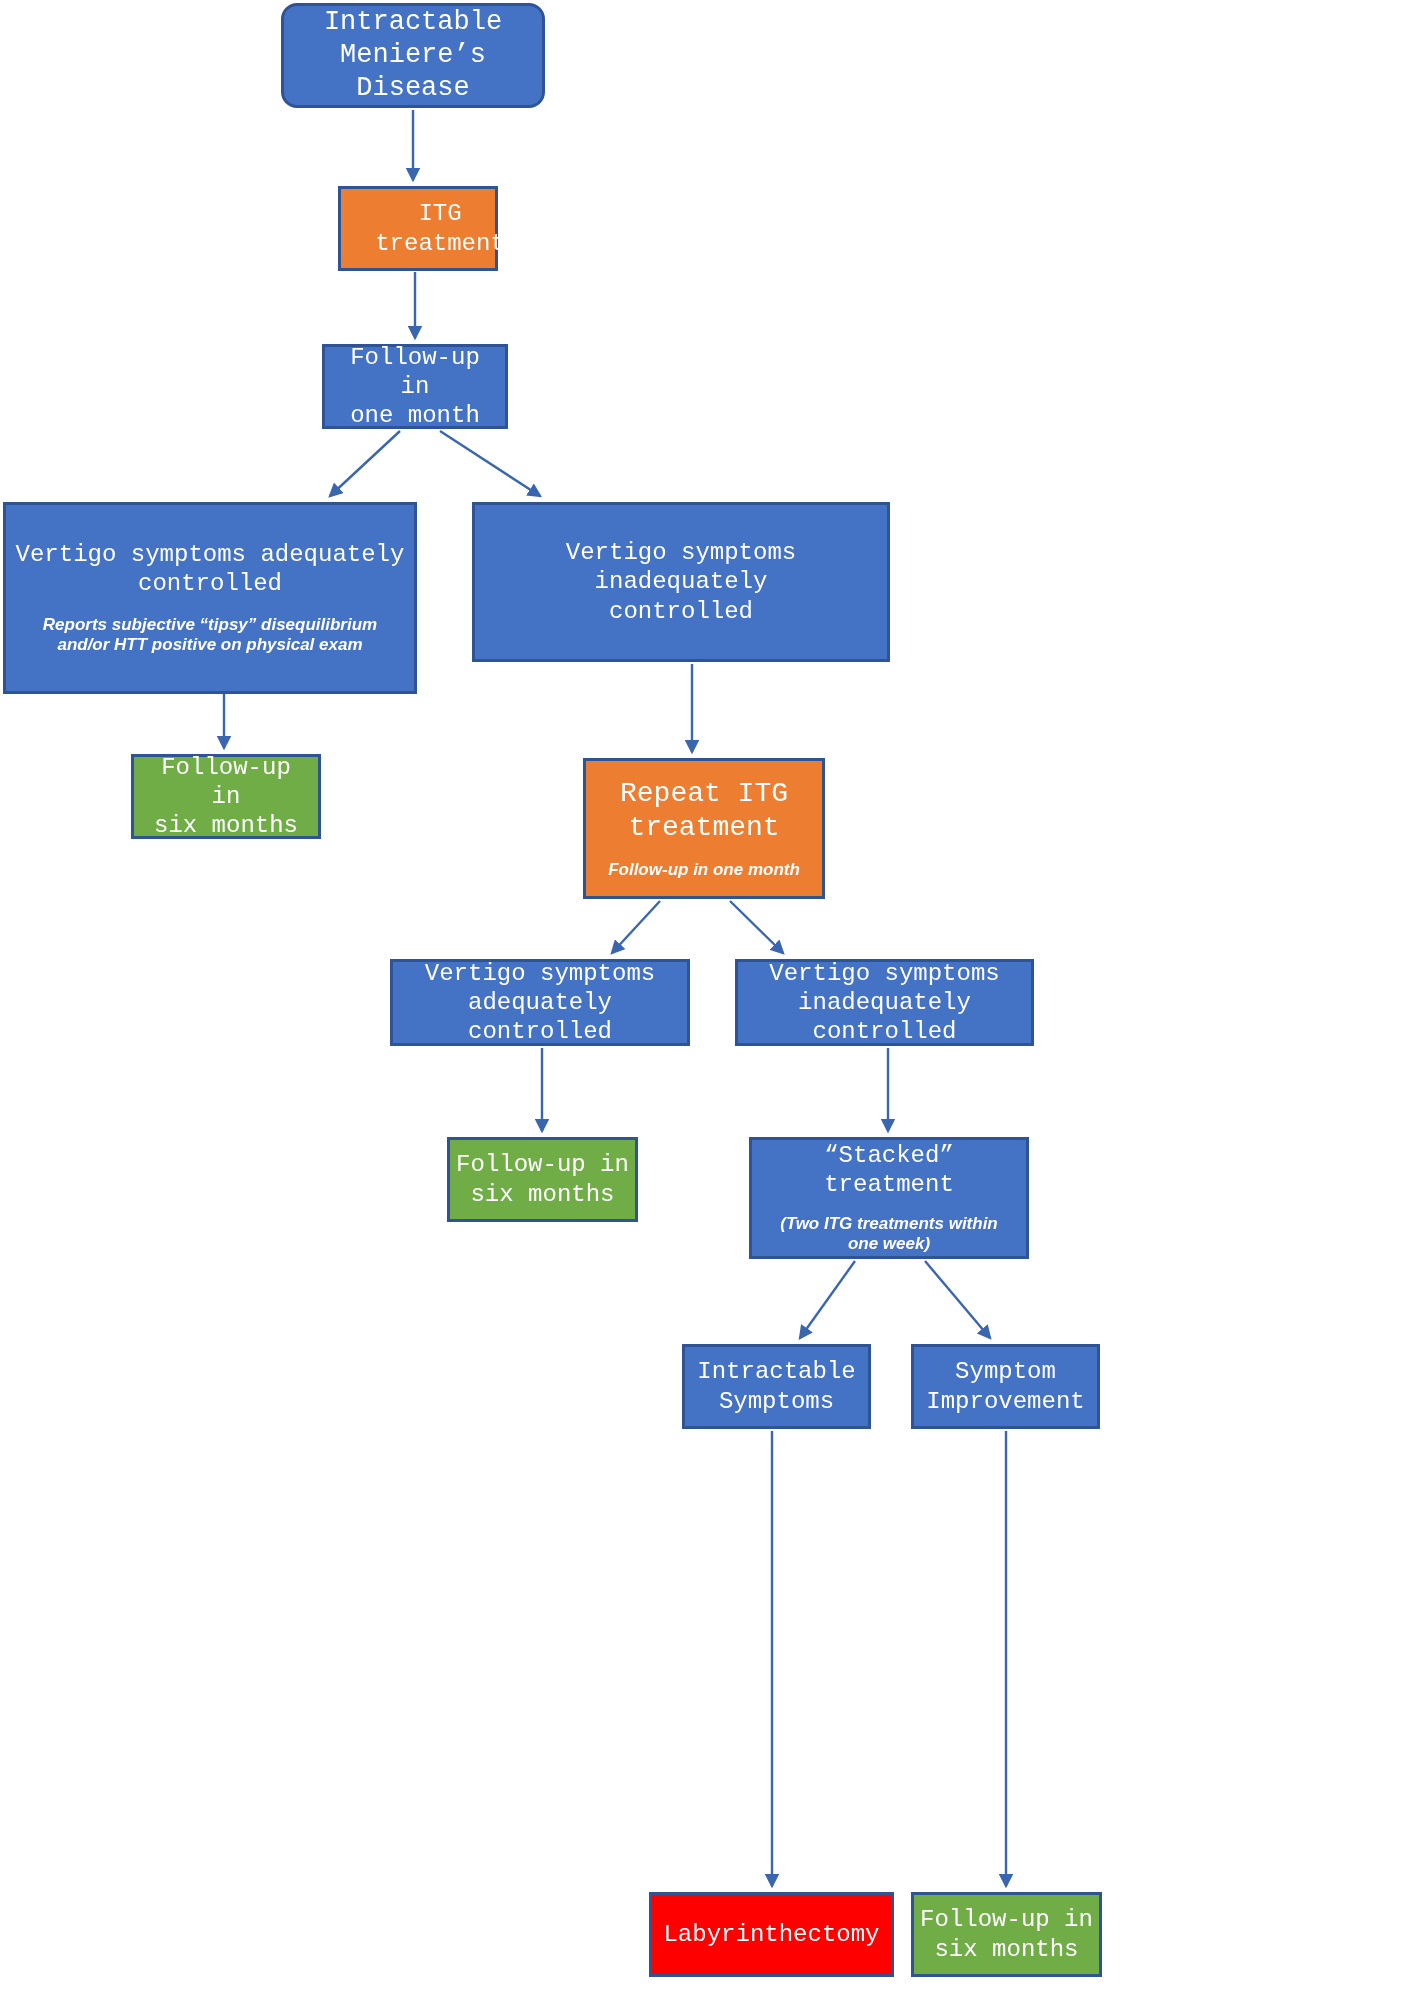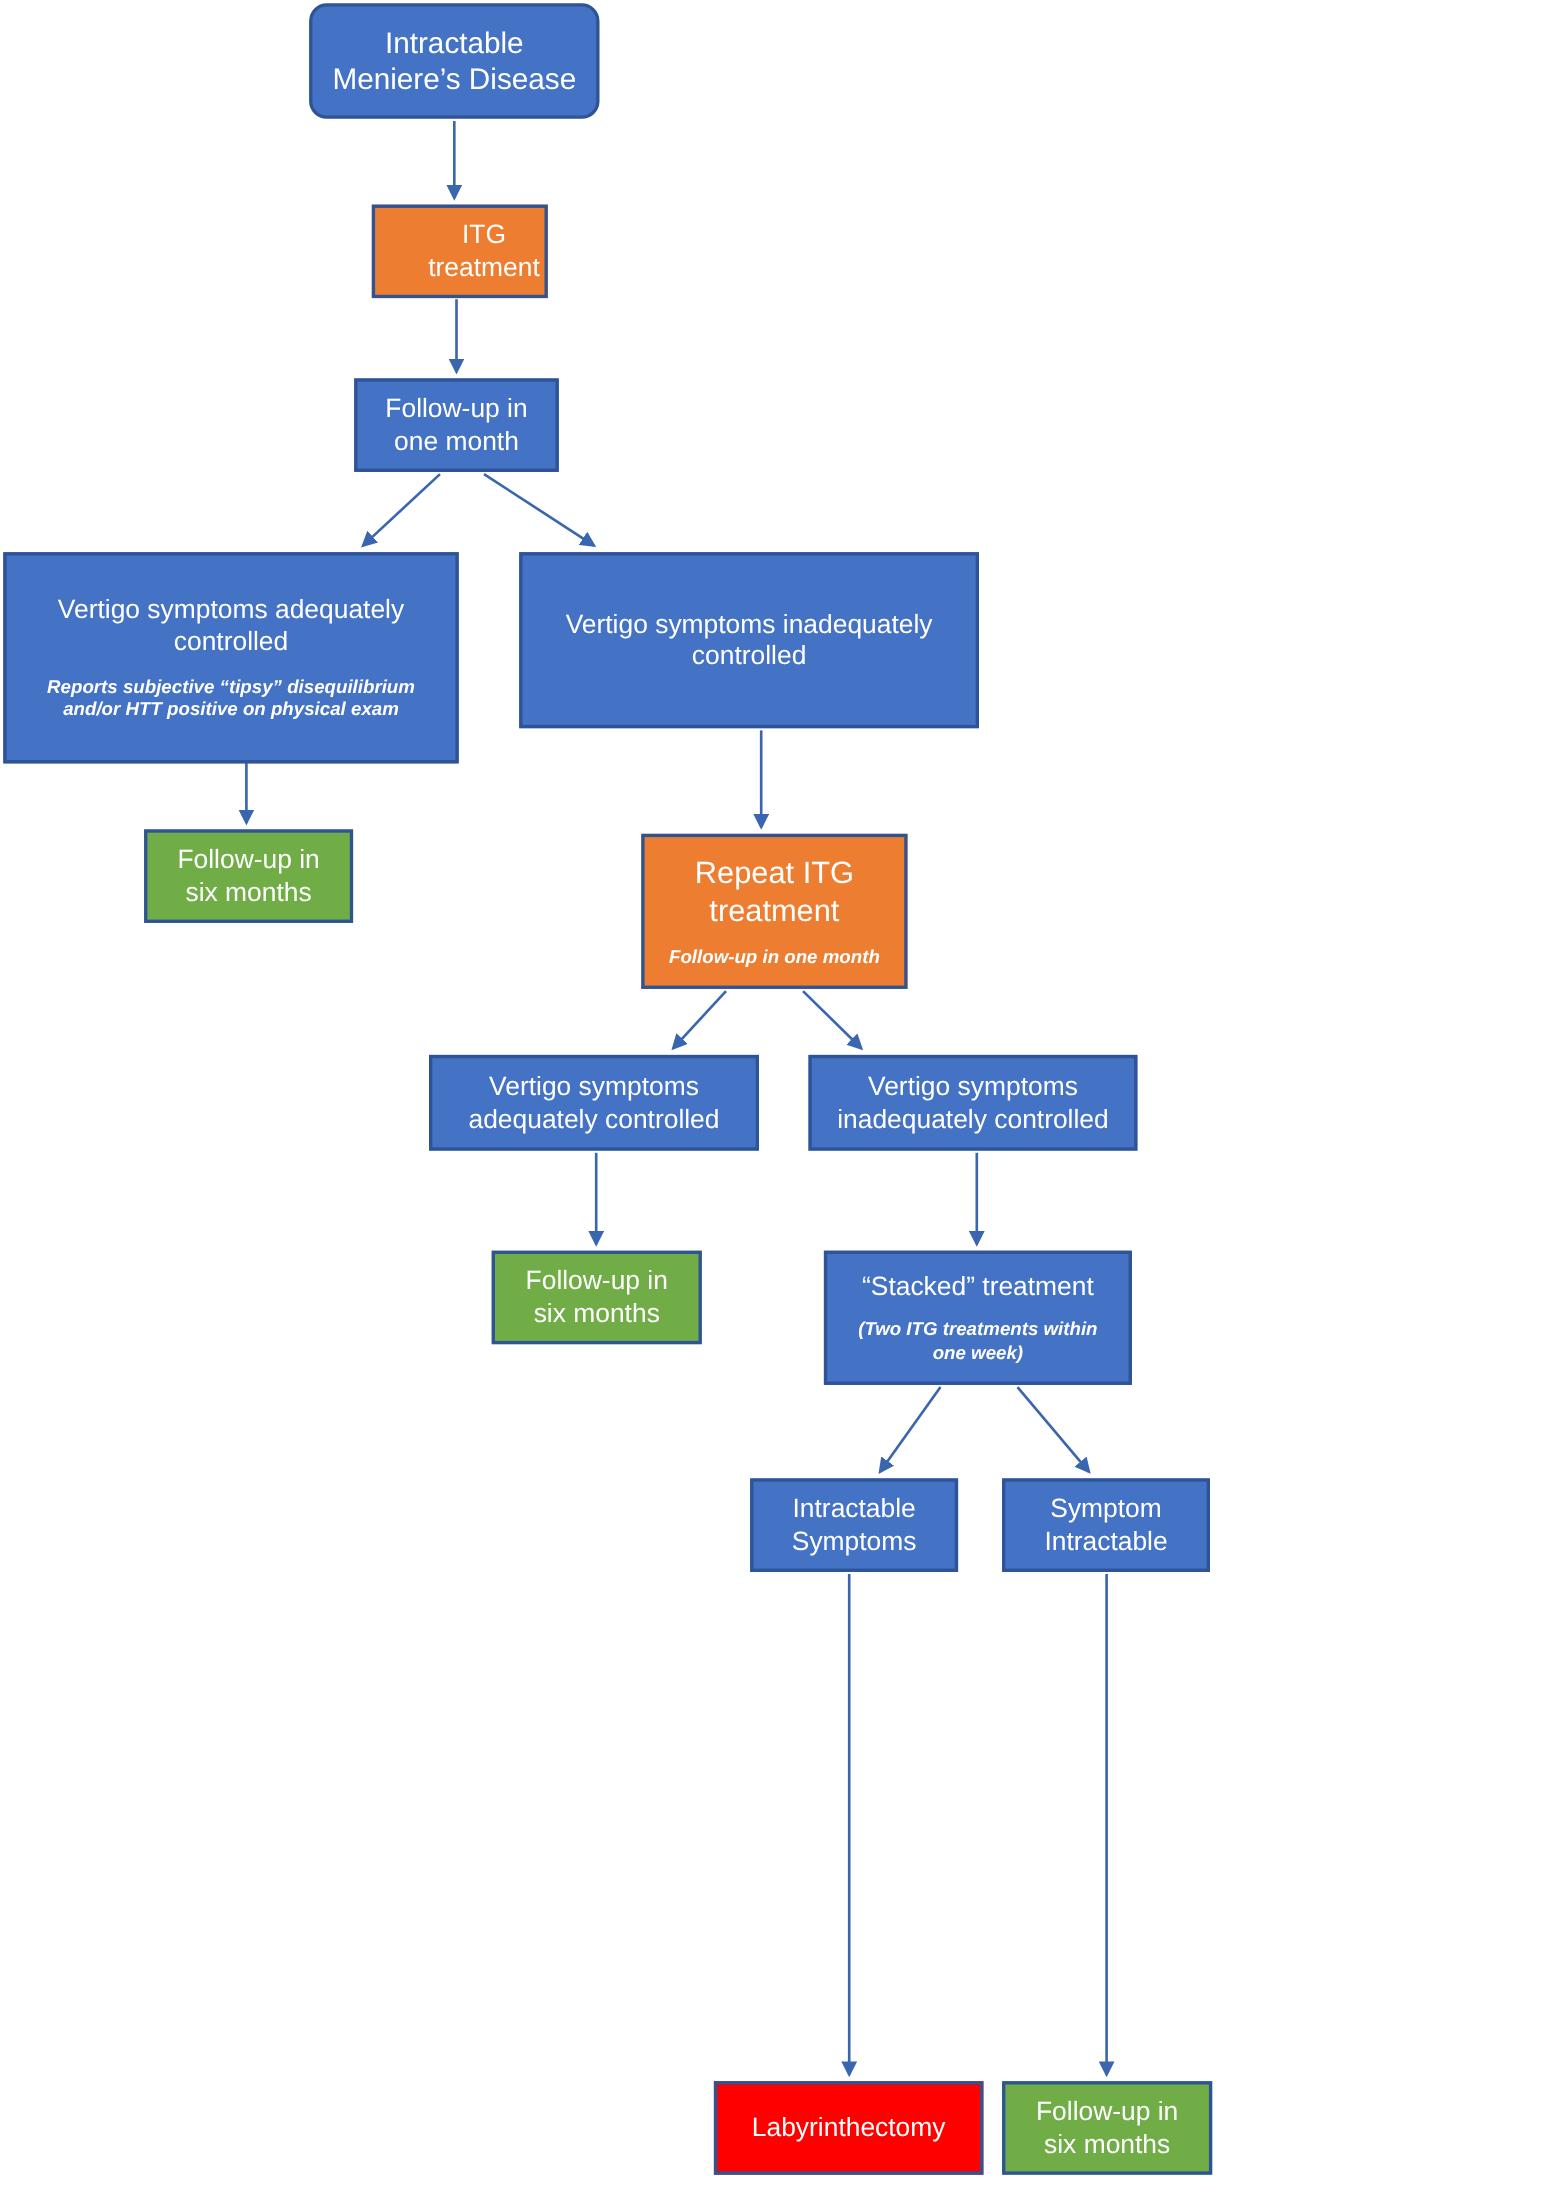--- a/index.html
+++ b/index.html
@@ -30,20 +30,21 @@
     line-height: 1.22;
     padding: 4px 6px;
   }
   .node.blue   { background: #4472C4; }
   .node.orange { background: #ED7D31; }
   .node.green  { background: #70AD47; }
   .node.red    { background: #FF0000; }
   .node.rounded { border-radius: 16px; }
   .node .title {
     font-weight: 400;
+    font-family: Liberation Mono, monospace;
   }
   .node .sub {
     font-style: italic;
     font-weight: bold;
     margin-top: 0.85em;
   }
   svg.edges {
     position: absolute;
     left: 0;
     top: 0;
@@ -127,21 +128,21 @@
         <div class="title" style="font-size: 24px; white-space: pre-line;">“Stacked” treatment</div>
         <div class="sub" style="font-size: 17px; white-space: pre-line;">(Two ITG treatments within
 one week)</div>
       </div>
       <div class="node blue" style="left: 682px; top: 1344px; width: 189px; height: 85px;">
         <div class="title" style="font-size: 24px; white-space: pre-line;">Intractable
 Symptoms</div>
       </div>
       <div class="node blue" style="left: 911px; top: 1344px; width: 189px; height: 85px;">
         <div class="title" style="font-size: 24px; white-space: pre-line;">Symptom
-Intractable</div>
+Improvement</div>
       </div>
       <div class="node red" style="left: 649px; top: 1892px; width: 245px; height: 85px;">
         <div class="title" style="font-size: 24px; white-space: pre-line;">Labyrinthectomy</div>
       </div>
       <div class="node green" style="left: 911px; top: 1892px; width: 191px; height: 85px;">
         <div class="title" style="font-size: 24px; white-space: pre-line;">Follow-up in
 six months</div>
       </div>
     </div>
 </div>

